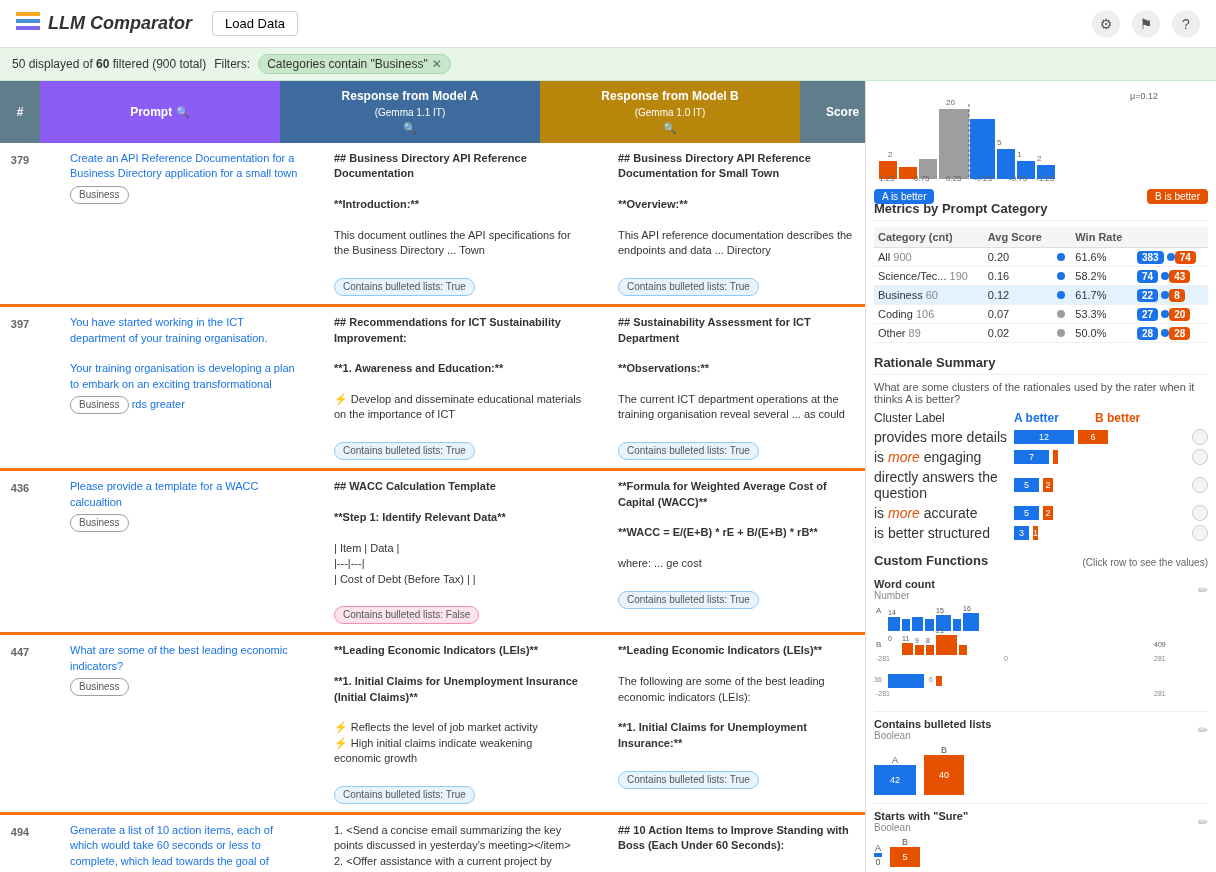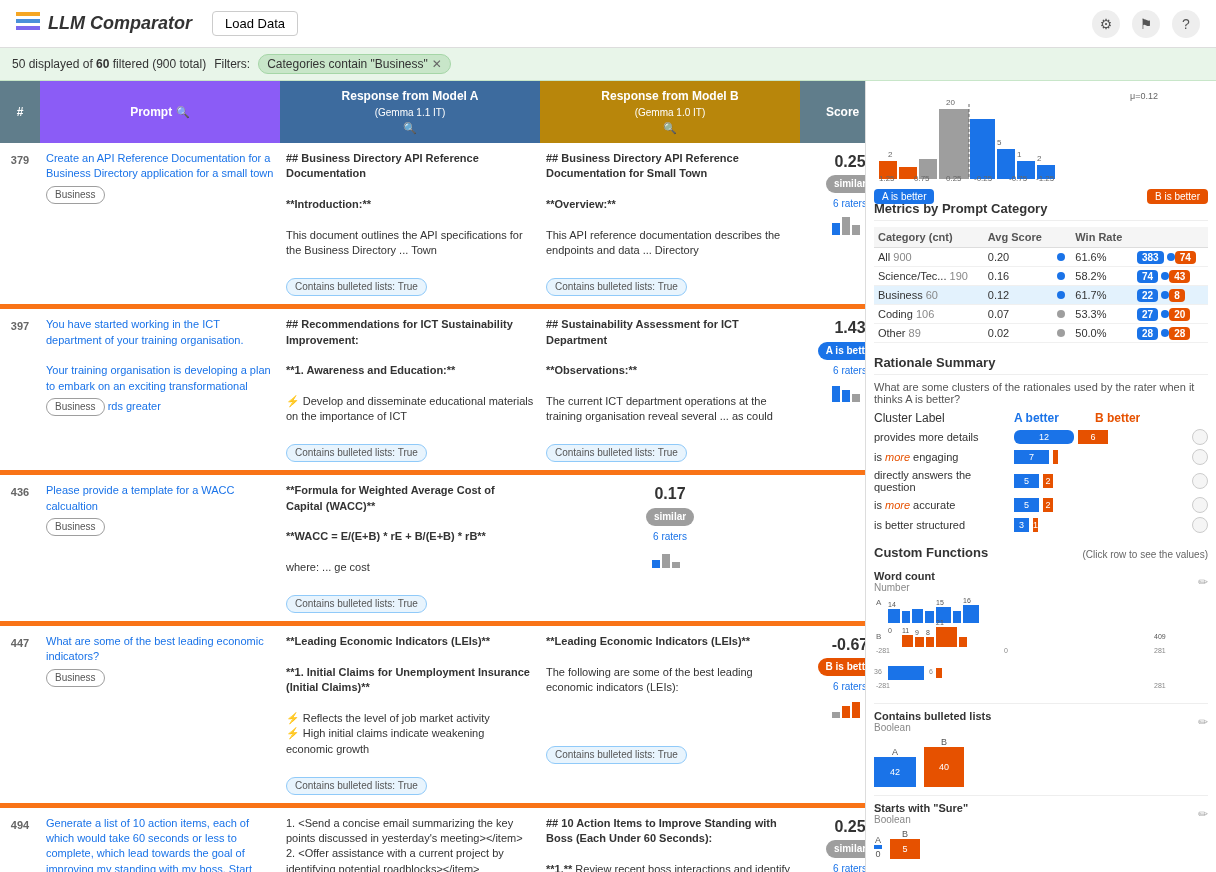--- a/index.html
+++ b/index.html
@@ -32,21 +32,21 @@
     .table-header { display: grid; grid-template-columns: 40px 240px 260px 260px 100px 20px; background: #607d8b; color: #fff; }
     .th { padding: 8px 6px; font-size: 12px; font-weight: bold; display: flex; align-items: center; justify-content: center; gap: 4px; }
     .th.prompt-col { background: #8b5cf6; }
     .th.model-a { background: #3d6b9e; flex-direction: column; }
     .th.model-b { background: #b8860b; flex-direction: column; }
     .th.score-col { background: #607d8b; }
     .th-sub { font-size: 10px; font-weight: normal; }
 
     
     .table-body { overflow-y: auto; flex: 1; }
-    .table-row { display: grid; grid-template-columns: 40px 240px 260px 260px 100px 20px; border-bottom: 5px solid #f97316; background: #fff; }
+    .table-row { display: grid; grid-template-columns: 40px 240px 260px 260px 100px 20px; border-bottom: 3px solid #f97316; background: #fff; gap: 24px; }
     .td { padding: 8px 6px; vertical-align: top; font-size: 11px; line-height: 1.4; }
     .td-num { text-align: center; color: #666; font-weight: bold; padding-top: 10px; }
     .td-prompt { color: #1a73e8; }
     .td-prompt a { color: #1a73e8; text-decoration: none; }
     .td-response { font-size: 11px; color: #333; }
     .td-score { display: flex; flex-direction: column; align-items: center; padding-top: 8px; }
 
     .score-val { font-size: 16px; font-weight: bold; color: #333; }
     .score-badge { border-radius: 10px; padding: 2px 8px; font-size: 10px; font-weight: bold; margin-top: 2px; }
     .badge-similar { background: #9e9e9e; color: #fff; }
@@ -76,21 +76,21 @@
     .metrics-table td { padding: 3px 4px; border-bottom: 1px solid #f0f0f0; }
     .dot-blue { width: 8px; height: 8px; background: #1a73e8; border-radius: 50%; display: inline-block; }
     .win-badge { border-radius: 4px; padding: 1px 5px; font-size: 10px; font-weight: bold; }
     .win-badge-a { background: #1a73e8; color: #fff; }
     .win-badge-b { background: #e65100; color: #fff; }
 
     
     .rationale-section { margin-bottom: 12px; }
     .rationale-desc { font-size: 11px; color: #555; margin-bottom: 6px; }
     .rationale-row { display: flex; align-items: center; margin-bottom: 4px; }
-    .rationale-label { flex: 0 0 140px; font-size: 11px; color: #333; }
+    .rationale-label { flex: 0 0 140px; font-size: 14px; color: #333; }
     .rationale-label .highlight { font-style: italic; color: #e65100; }
     .rationale-bars { flex: 1; display: flex; align-items: center; gap: 4px; }
     .bar-a { background: #1a73e8; height: 14px; display: flex; align-items: center; justify-content: center; color: #fff; font-size: 9px; min-width: 4px; }
     .bar-b { background: #e65100; height: 14px; display: flex; align-items: center; justify-content: center; color: #fff; font-size: 9px; min-width: 4px; }
     .rationale-circle { width: 16px; height: 16px; border-radius: 50%; border: 1px solid #ccc; background: #f5f5f5; margin-left: 4px; flex-shrink: 0; }
     .rationale-header { display: flex; margin-bottom: 4px; }
     .rationale-header-label { flex: 0 0 140px; }
     .rationale-header-a { color: #1a73e8; font-weight: bold; margin-right: 36px; }
     .rationale-header-b { color: #e65100; font-weight: bold; }
 
@@ -236,20 +236,29 @@
 
       </div>
 
       <div class="table-row">
         <div class="td td-num">436</div>
         <div class="td td-prompt">
           <a>Please provide a template for a WACC calcualtion</a>
           <br><div class="category-tag">Business</div>
         </div>
         <div class="td td-response">
+          <span class="bold-text">## WACC Calculation Template</span><br><br>
+          <span class="bold-text">**Step 1: Identify Relevant Data**</span><br><br>
+          | Item | Data |<br>
+          |---|---|<br>
+          | Cost of Debt (Before Tax) |  |
+          <br><br>
+          <div class="contains-tag false-tag">Contains bulleted lists: False</div>
+        </div>
+        <div class="td td-response">
           <span class="bold-text">**Formula for Weighted Average Cost of Capital (WACC)**</span><br><br>
           <span class="bold-text">**WACC = E/(E+B) * rE + B/(E+B) * rB**</span><br><br>
           where: ... ge cost
           <br><br>
           <div class="contains-tag true-tag">Contains bulleted lists: True</div>
         </div>
         <div class="td td-score">
           <span class="score-val">0.17</span>
           <span class="score-badge badge-similar">similar</span>
           <span class="raters-link">6 raters</span>
@@ -272,20 +281,21 @@
           <span class="bold-text">**Leading Economic Indicators (LEIs)**</span><br><br>
           <span class="bold-text">**1. Initial Claims for Unemployment Insurance (Initial Claims)**</span><br><br>
           ⚡ Reflects the level of job market activity<br>
           ⚡ High initial claims indicate weakening economic growth
           <br><br>
           <div class="contains-tag true-tag">Contains bulleted lists: True</div>
         </div>
         <div class="td td-response">
           <span class="bold-text">**Leading Economic Indicators (LEIs)**</span><br><br>
           The following are some of the best leading economic indicators (LEIs):<br><br>
+          <span class="bold-text">**1. Initial Claims for Unemployment Insurance:**</span>
           <br><br>
           <div class="contains-tag true-tag">Contains bulleted lists: True</div>
         </div>
         <div class="td td-score">
           <span class="score-val">-0.67</span>
           <span class="score-badge badge-b-better">B is better</span>
           <span class="raters-link">6 raters</span>
           <svg class="mini-chart" viewBox="0 0 40 20">
               <rect x="2" y="14" width="8" height="6" fill="#9e9e9e"></rect>
               <rect x="12" y="8" width="8" height="12" fill="#e65100"></rect>
@@ -421,21 +431,21 @@
       <div class="section-title">Rationale Summary</div>
       <div class="rationale-desc">What are some clusters of the rationales used by the rater when it thinks A is better?</div>
       <div class="rationale-header">
         <div class="rationale-header-label">Cluster Label</div>
         <div class="rationale-header-a">A better</div>
         <div class="rationale-header-b">B better</div>
       </div>
       <div class="rationale-row">
         <div class="rationale-label">provides more details</div>
         <div class="rationale-bars">
-          <div class="bar-a" style="width:60px;border-radius:6px;">12</div>
+          <div class="bar-a" style="width:60px;">12</div>
           <div class="bar-b" style="width:30px;">6</div>
         </div>
         <div class="rationale-circle"></div>
       </div>
       <div class="rationale-row">
         <div class="rationale-label">is <span class="highlight">more</span> engaging</div>
         <div class="rationale-bars">
           <div class="bar-a" style="width:35px;">7</div>
           <div class="bar-b" style="width:5px;"></div>
         </div>

